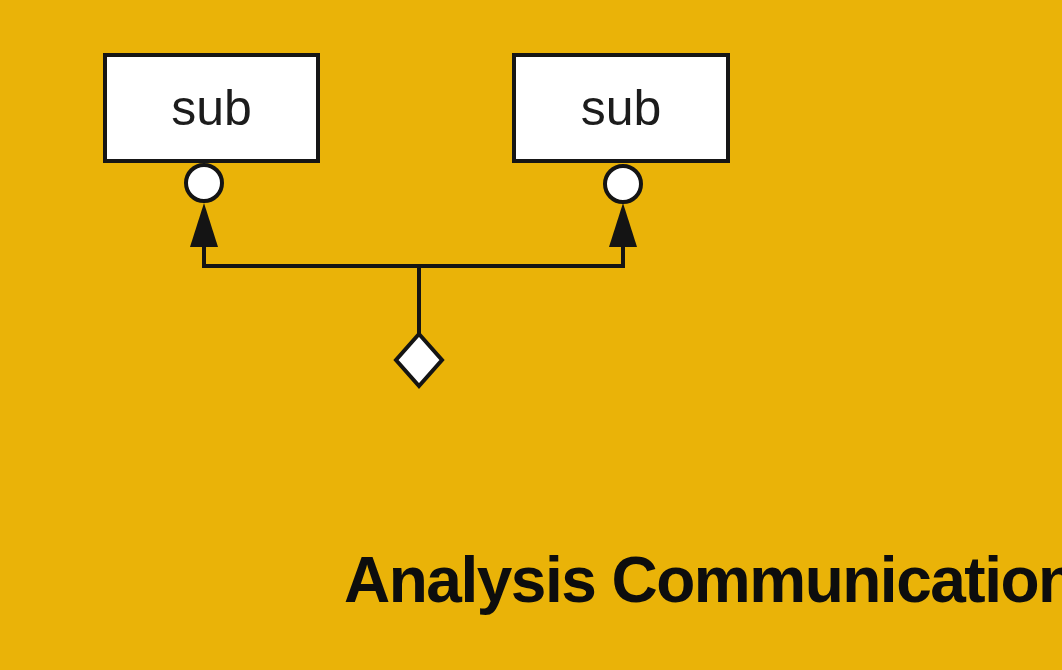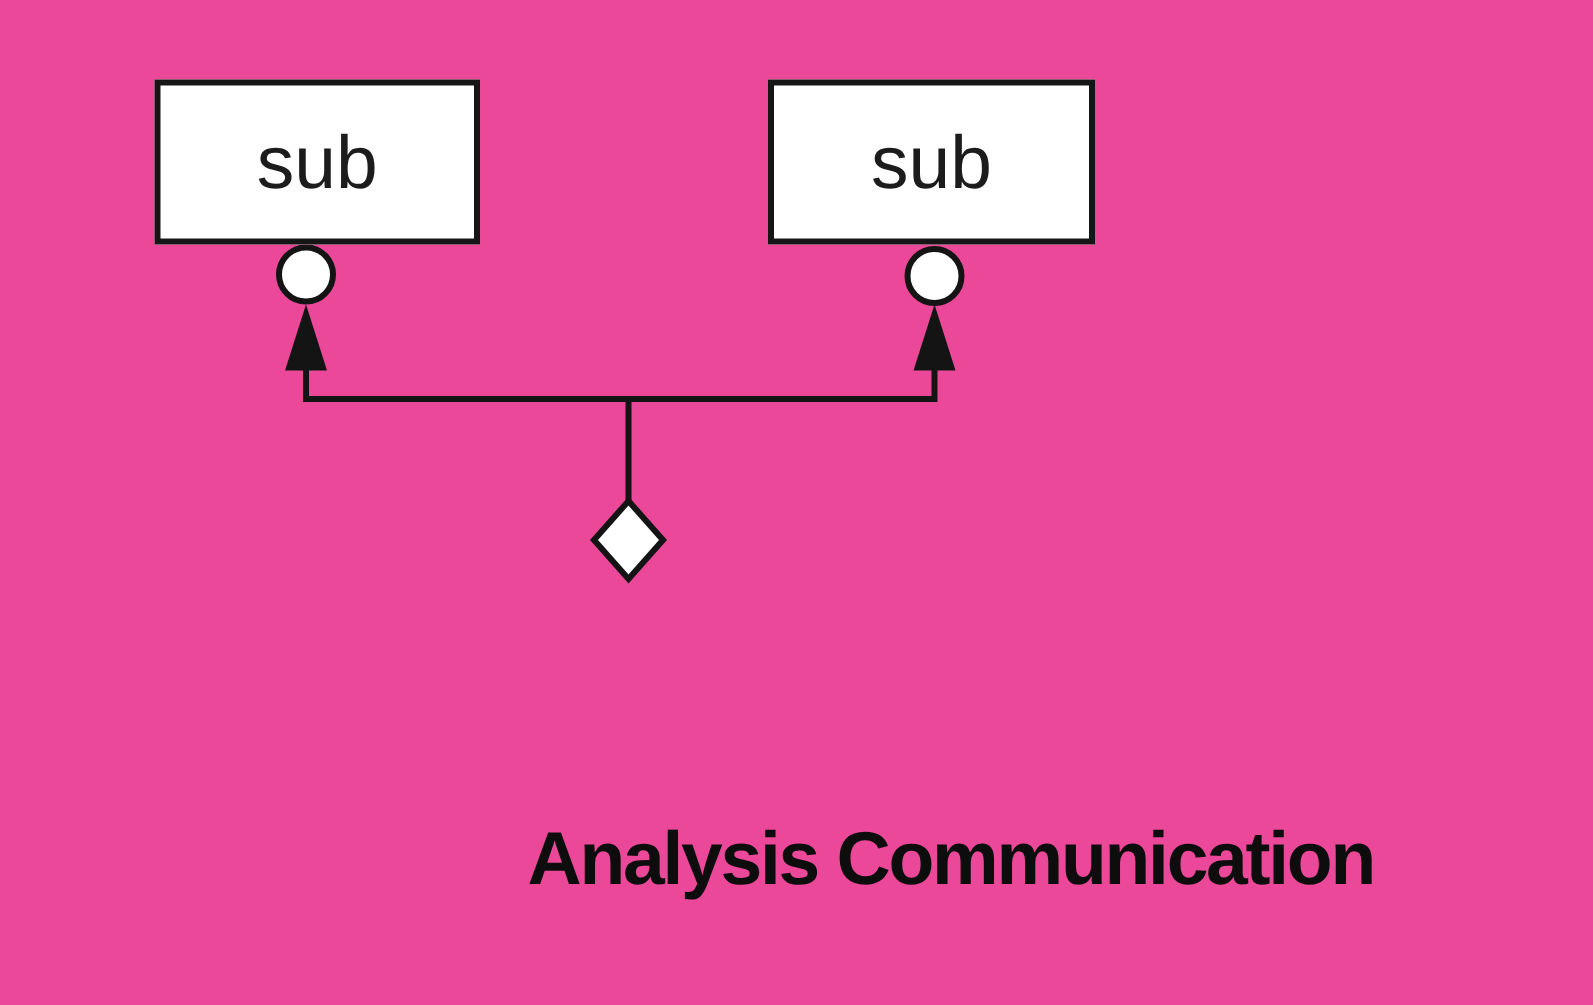--- a/index.html
+++ b/index.html
@@ -4,21 +4,21 @@
 <style>
   html, body {
     margin: 0;
     padding: 0;
     background: #ffffff;
   }
   #stage {
     position: relative;
     width: 1062px;
     height: 670px;
-    background: #ec4899;
+    background: #eab308;
     overflow: hidden;
     font-family: "Liberation Sans", sans-serif;
   }
   #connectors {
     position: absolute;
     left: 0;
     top: 0;
     width: 1062px;
     height: 670px;
   }
@@ -53,22 +53,22 @@
     font-size: 50px;
     font-weight: 400;
     color: #1c1c1c;
     line-height: 1;
   }
   #caption {
     position: absolute;
     left: 344px;
     top: 544px;
     width: 572px;
-    text-align: right;
-    font-size: 50px;
+    text-align: left;
+    font-size: 64px;
     font-weight: 700;
     letter-spacing: -1.5px;
     color: #0d0d0d;
     line-height: 1.15;
     white-space: nowrap;
   }
 </style>
 </head>
 <body>
 

